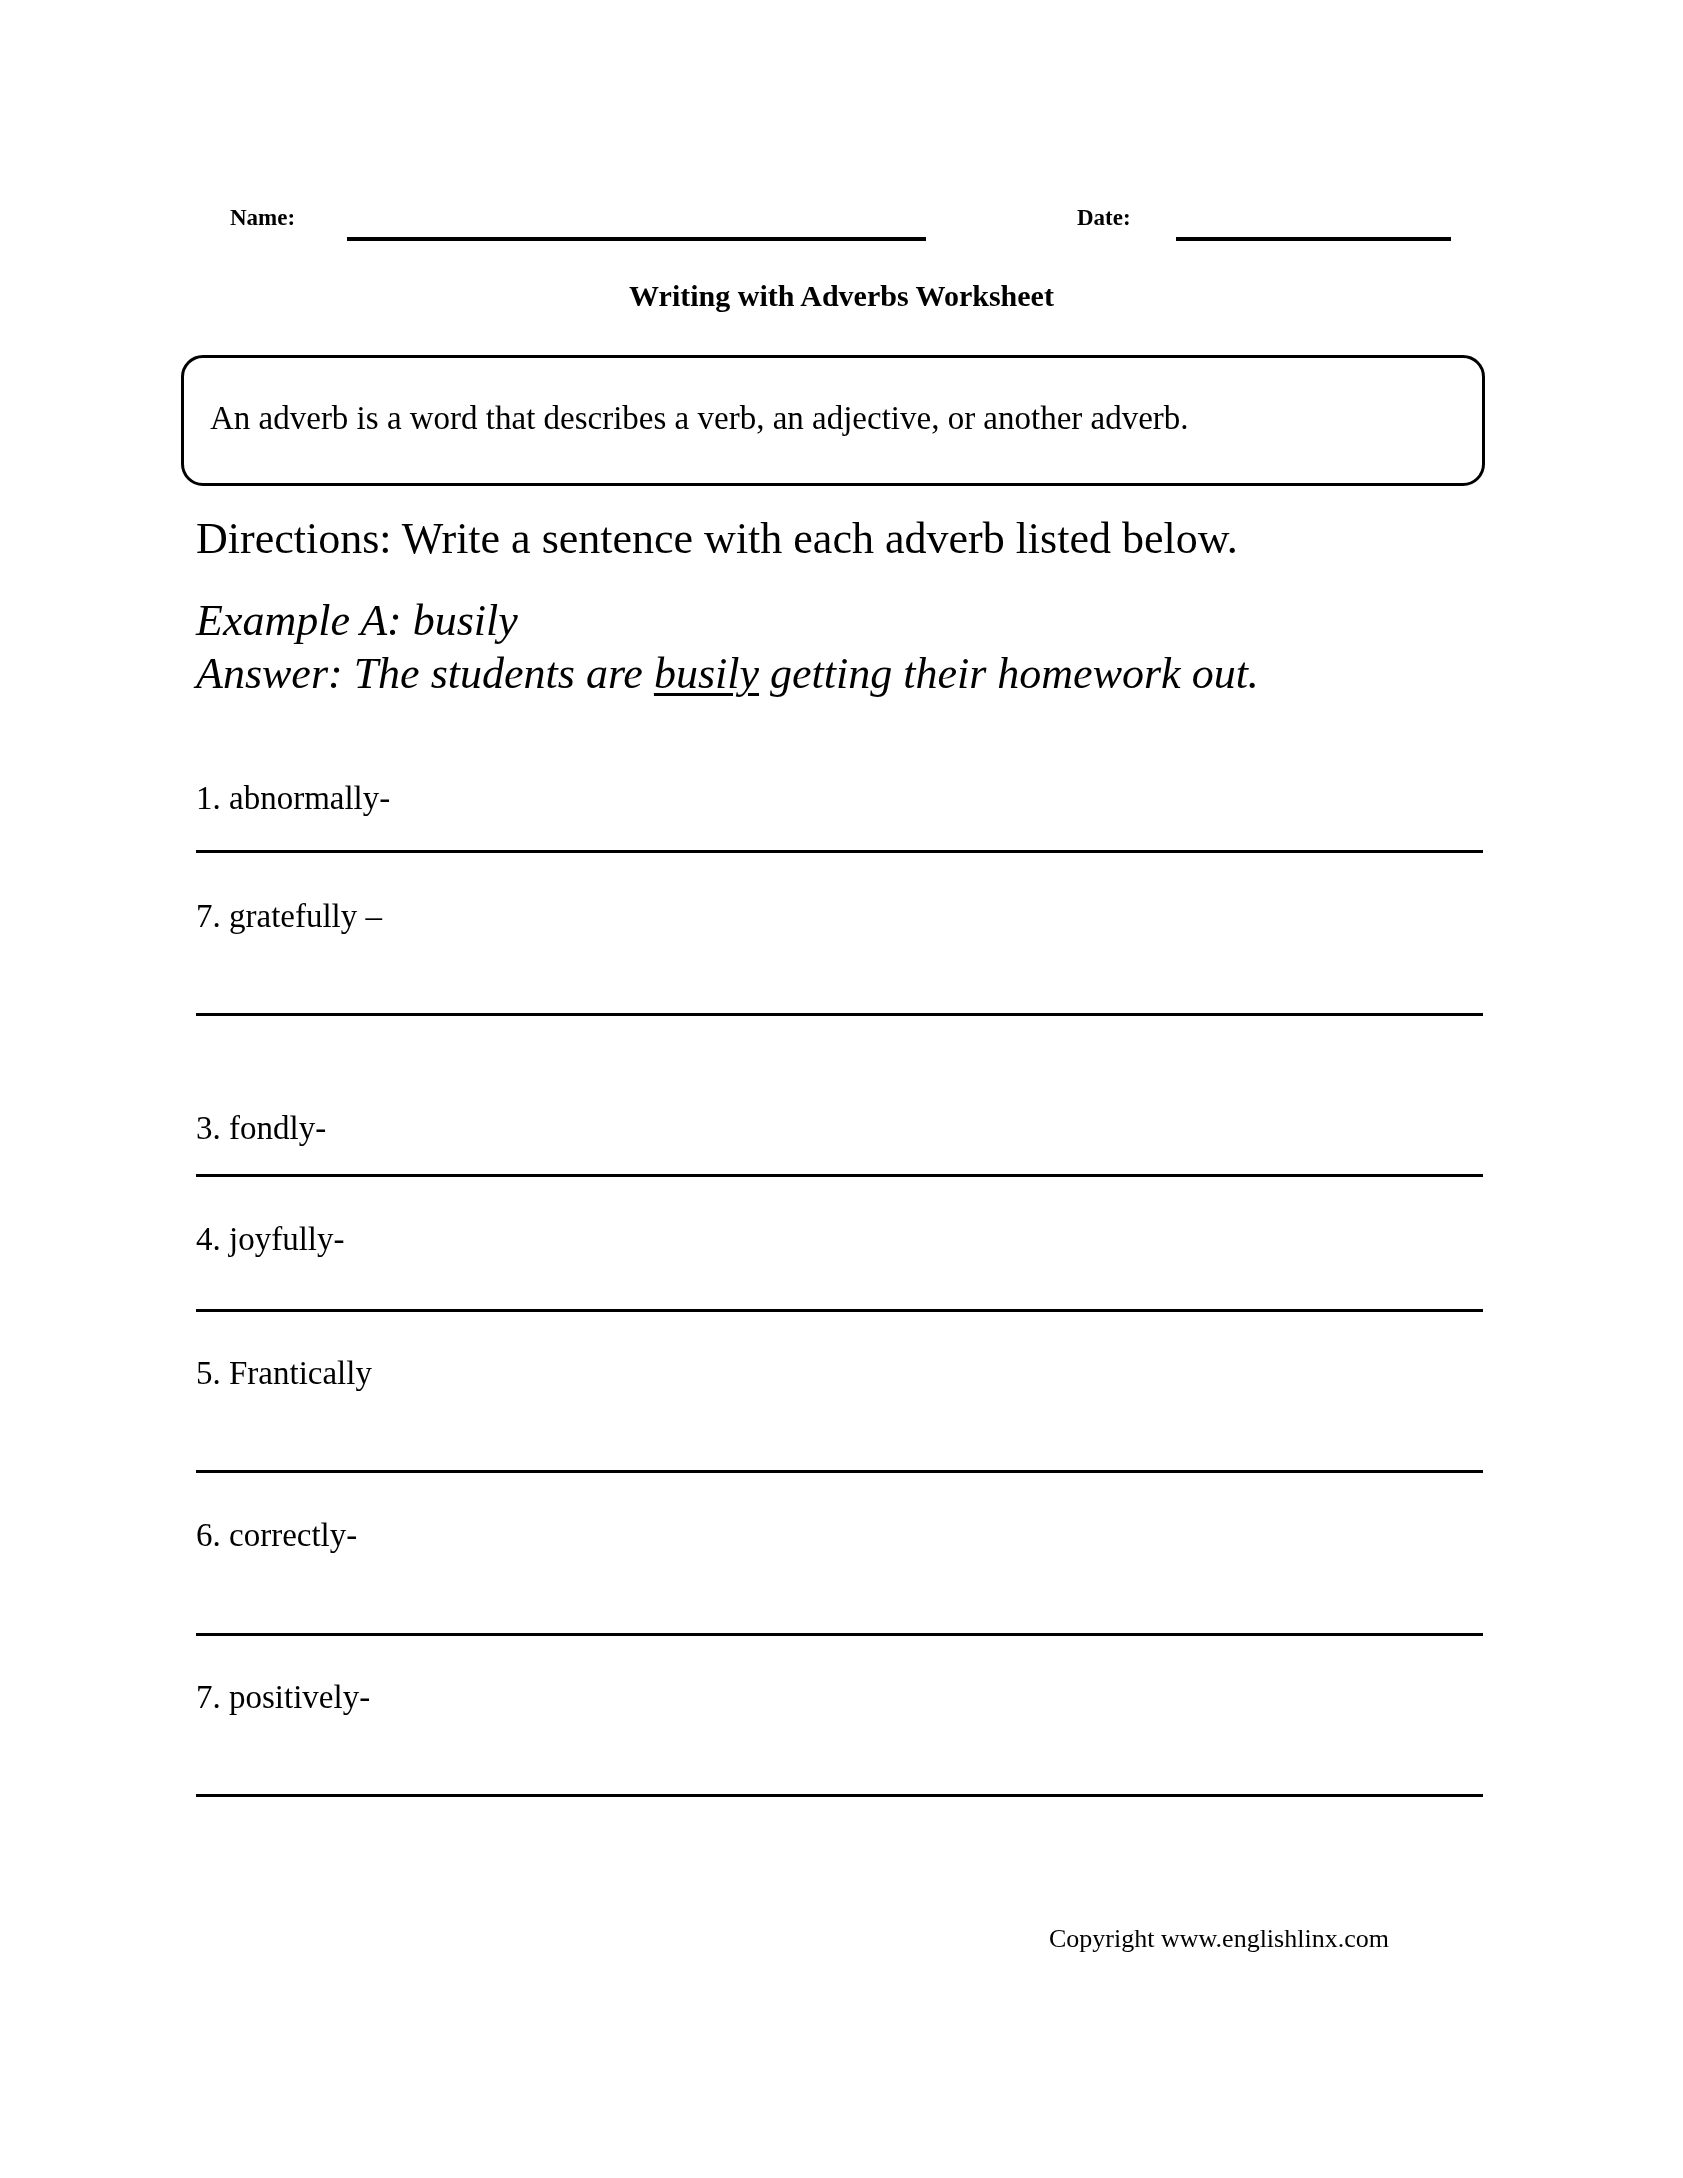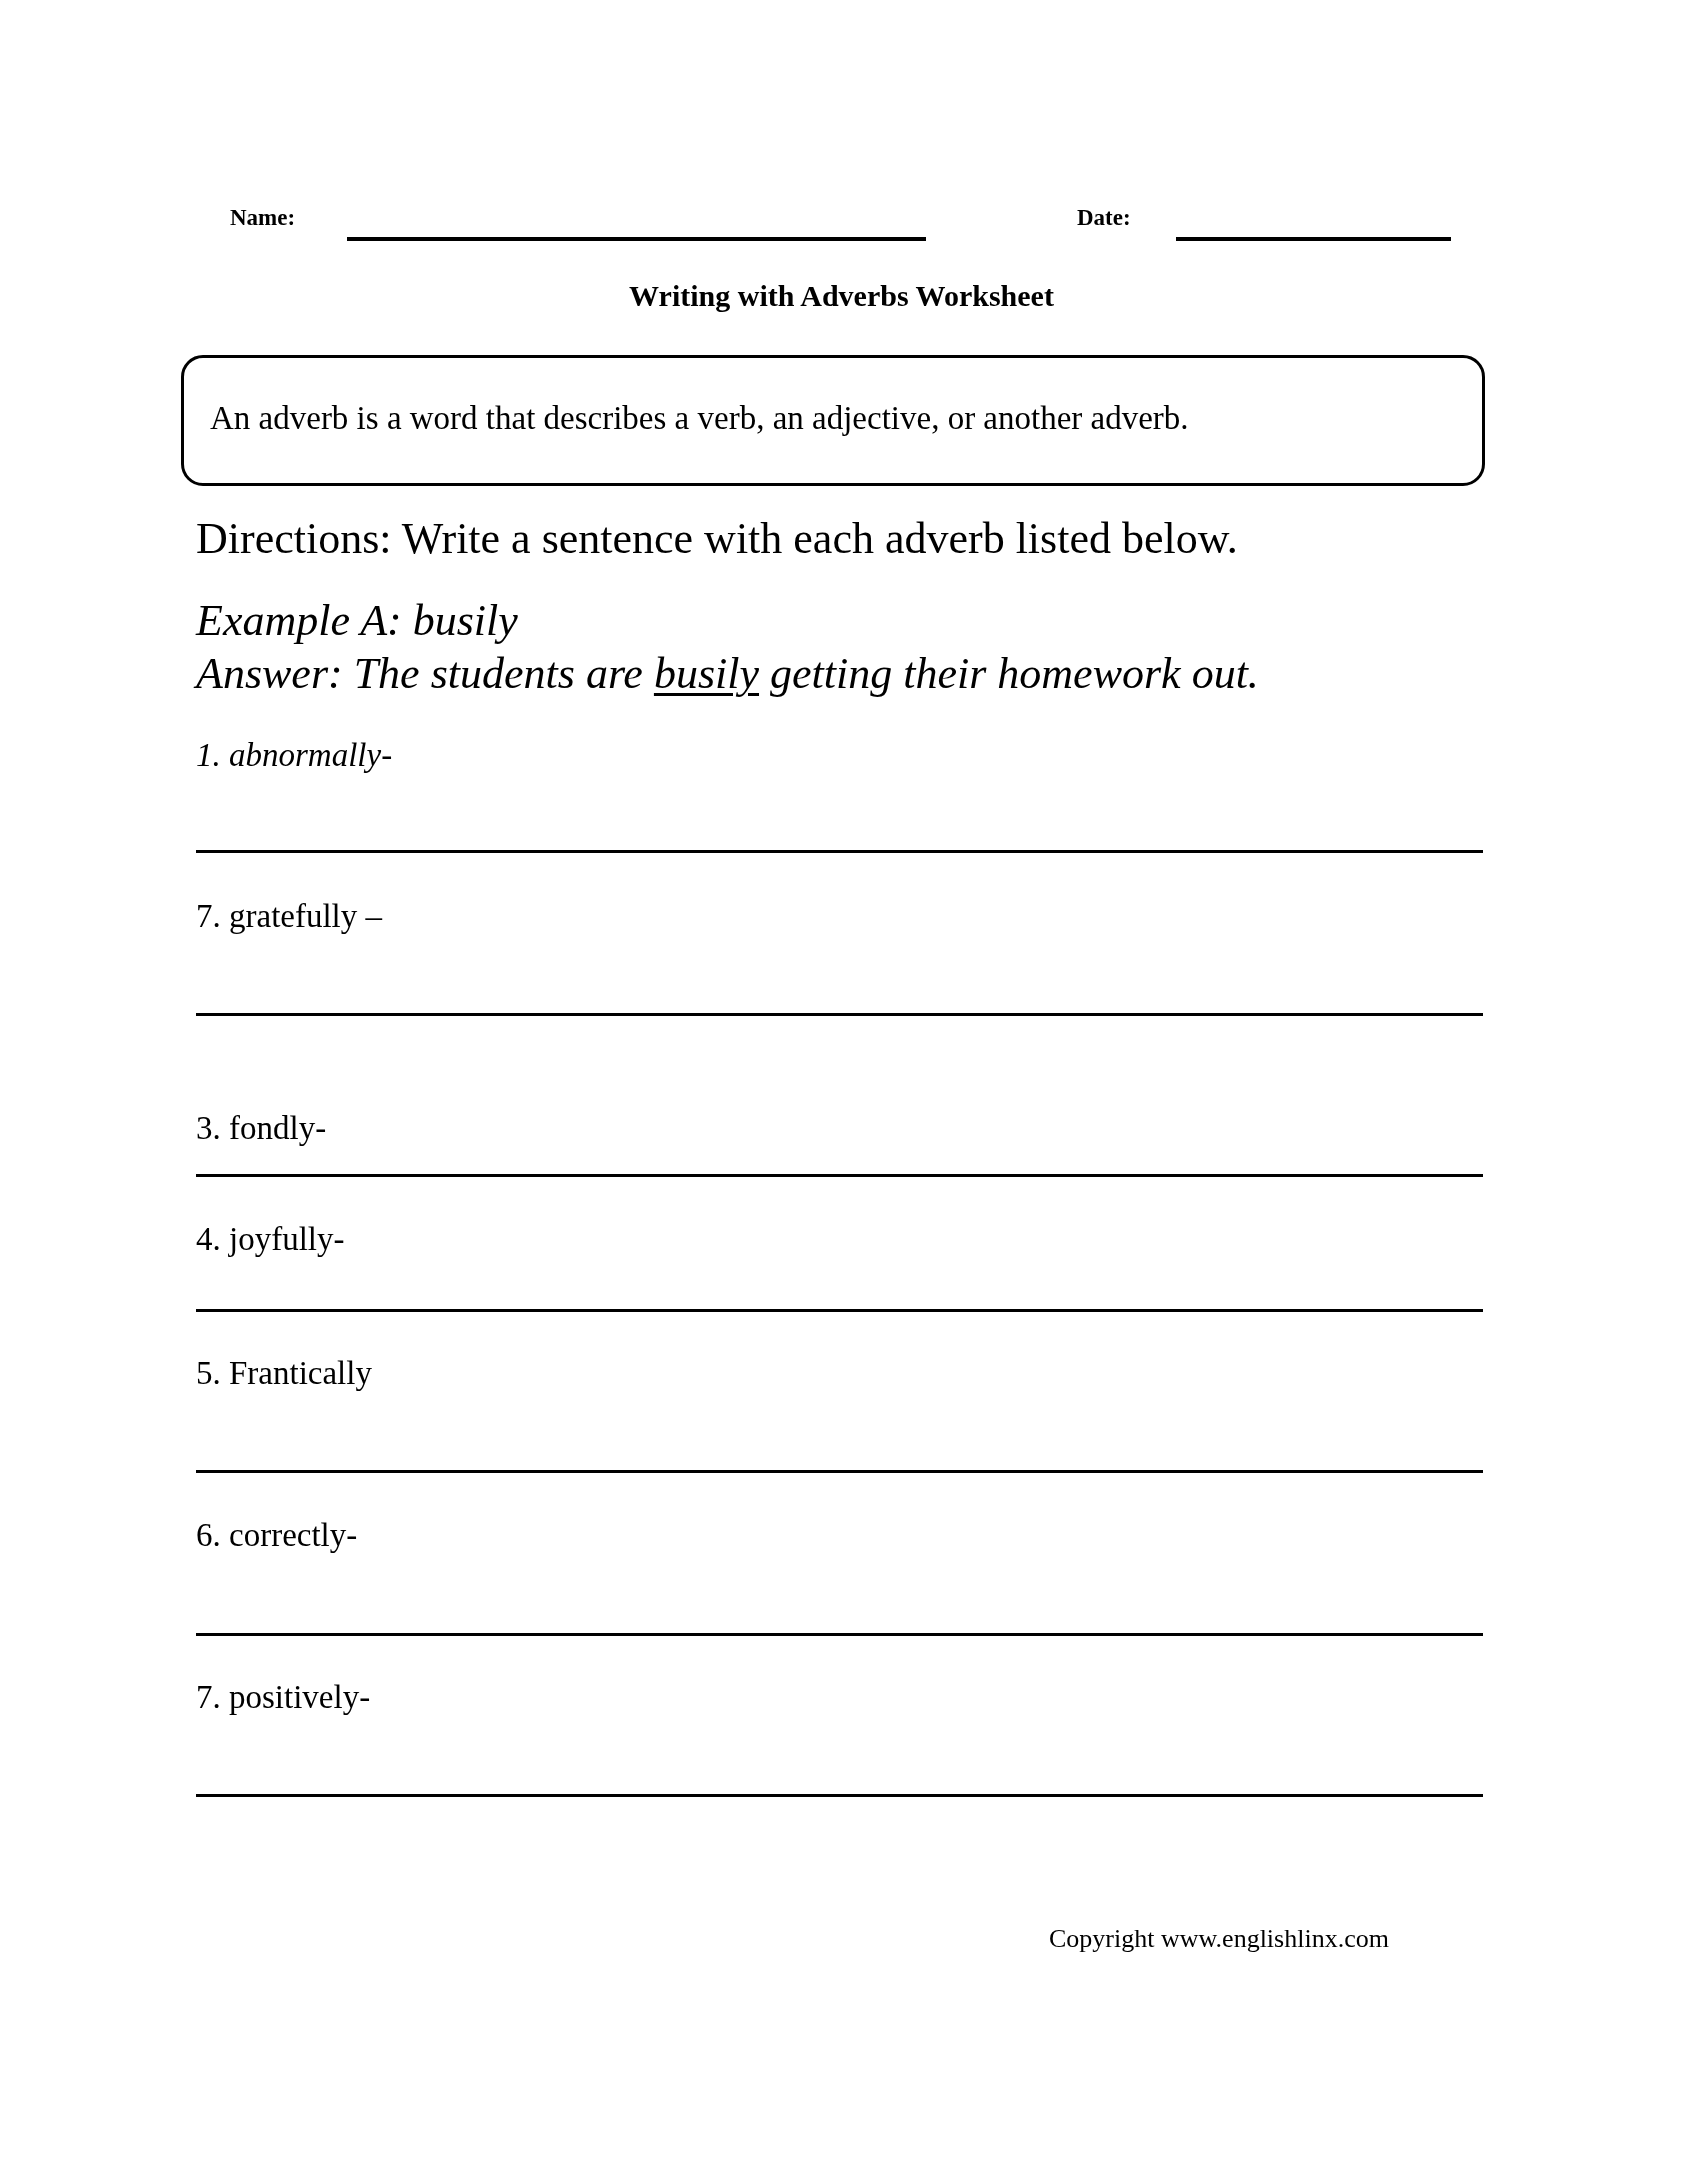--- a/index.html
+++ b/index.html
@@ -36,21 +36,21 @@
 <div class="box sans">
   <div class="box-line" style="top:18px;margin-top:22px;">An adverb is a word that describes a verb, an adjective, or another adverb.</div>
 </div>
 
 <div class="abs sans body-text" style="left:196px; top:519px;">Directions: Write a sentence with each adverb listed below.</div>
 
 <div class="abs sans body-text ital" style="left:196px; top:601px;">Example A: busily</div>
 <div class="abs sans body-text ital" style="left:196px; top:654px;"><span>Answer: The students are </span><span class="u">busily</span><span> getting their homework out.</span></div>
 
 <div class="sans">
-  <div class="item-label" style="top:735px;font-style:italic;">1. abnormally-</div>
+  <div class="item-label" style="top:778px;">1. abnormally-</div>
   <div class="answer-line" style="top:850px;"></div>
 
   <div class="item-label" style="top:896px;">7. gratefully –</div>
   <div class="answer-line" style="top:1013px;"></div>
 
   <div class="item-label" style="top:1108px;">3. fondly-</div>
   <div class="answer-line" style="top:1174px;"></div>
 
   <div class="item-label" style="top:1219px;">4. joyfully-</div>
   <div class="answer-line" style="top:1309px;"></div>

